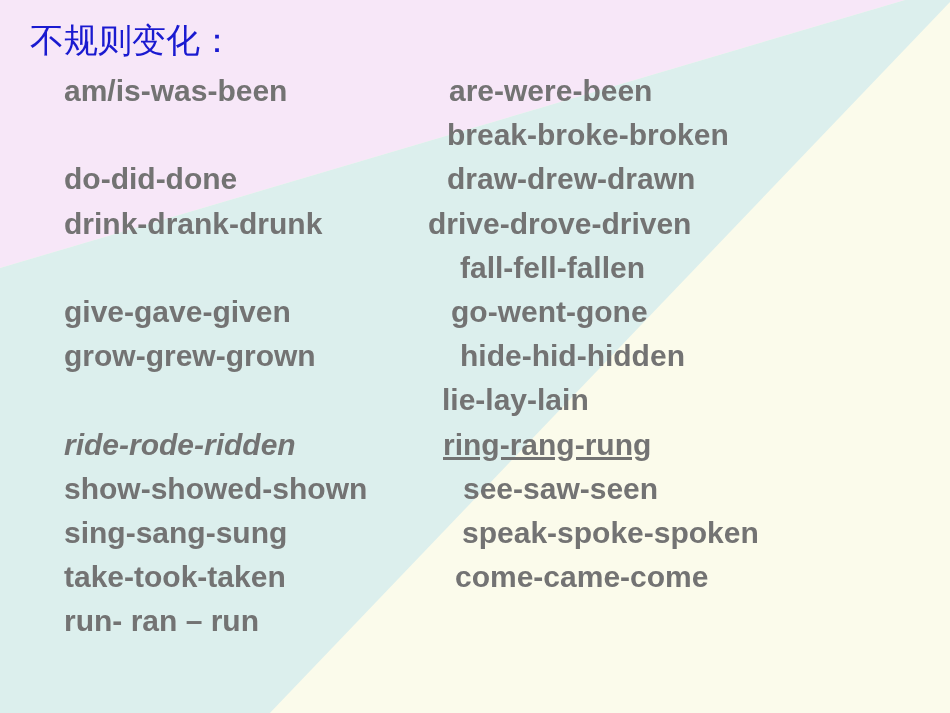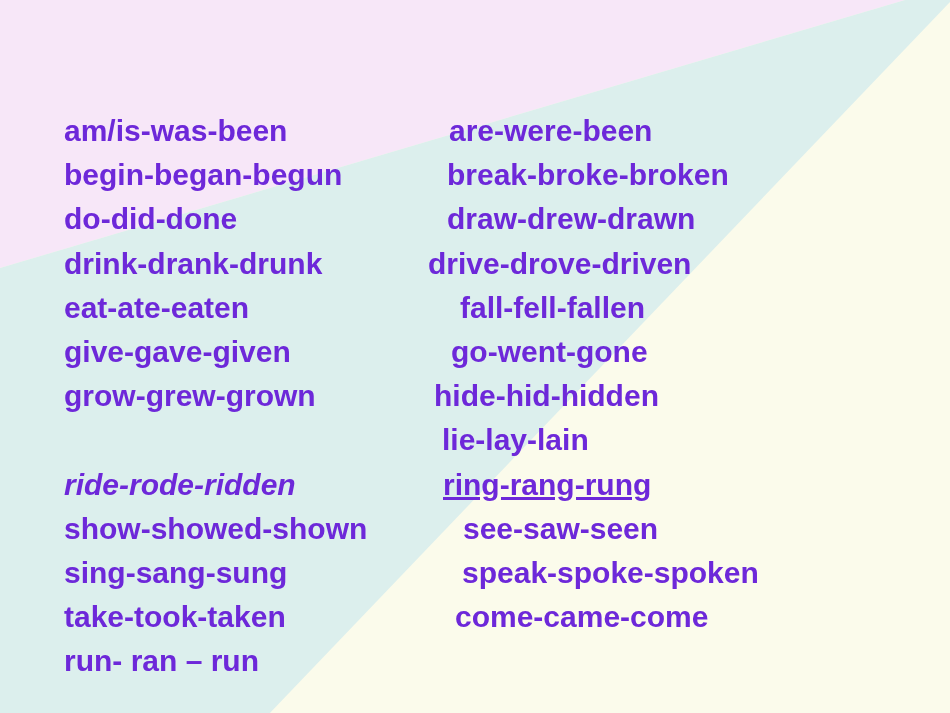--- a/index.html
+++ b/index.html
@@ -74,68 +74,66 @@
   .verb-row {
     position: relative;
     height: 44.2px;
   }
 
   .verb-cell {
     position: absolute;
     top: 0;
     font-size: 30px;
     font-weight: bold;
-    color: #6d28d9;
+    color: #737373;
     white-space: nowrap;
     line-height: 1.0;
-    margin-top: 40px;
   }
 
   .col-left  { left: 0; }
   .col-right { left: 0; }
 </style>
 </head>
 <body>
 
 <div id="slide">
 
   <div class="bg-layer bg-pink"></div>
   <div class="bg-layer bg-teal"></div>
 
   <div id="content">
 
+    <div id="heading">不规则变化：</div>
 
     <div id="verb-list">
         <div class="verb-row">
           <span class="verb-cell col-left" style="left: 64px;">am/is-was-been</span>
           <span class="verb-cell col-right" style="left: 449px;">are-were-been</span>
         </div>
         <div class="verb-row">
-          <span class="verb-cell col-left" style="left: 64px;">begin-began-begun</span>
           <span class="verb-cell col-right" style="left: 447px;">break-broke-broken</span>
         </div>
         <div class="verb-row">
           <span class="verb-cell col-left" style="left: 64px;">do-did-done</span>
           <span class="verb-cell col-right" style="left: 447px;">draw-drew-drawn</span>
         </div>
         <div class="verb-row">
           <span class="verb-cell col-left" style="left: 64px;">drink-drank-drunk</span>
           <span class="verb-cell col-right" style="left: 428px;">drive-drove-driven</span>
         </div>
         <div class="verb-row">
-          <span class="verb-cell col-left" style="left: 64px;">eat-ate-eaten</span>
           <span class="verb-cell col-right" style="left: 460px;">fall-fell-fallen</span>
         </div>
         <div class="verb-row">
           <span class="verb-cell col-left" style="left: 64px;">give-gave-given</span>
           <span class="verb-cell col-right" style="left: 451px;">go-went-gone</span>
         </div>
         <div class="verb-row">
           <span class="verb-cell col-left" style="left: 64px;">grow-grew-grown</span>
-          <span class="verb-cell col-right" style="left: 434px;">hide-hid-hidden</span>
+          <span class="verb-cell col-right" style="left: 460px;">hide-hid-hidden</span>
         </div>
         <div class="verb-row">
           <span class="verb-cell col-right" style="left: 442px;">lie-lay-lain</span>
         </div>
         <div class="verb-row">
           <span class="verb-cell col-left" style="left: 64px; font-style: italic;">ride-rode-ridden</span>
           <span class="verb-cell col-right" style="left: 443px; text-decoration: underline;">ring-rang-rung</span>
         </div>
         <div class="verb-row">
           <span class="verb-cell col-left" style="left: 64px;">show-showed-shown</span>

